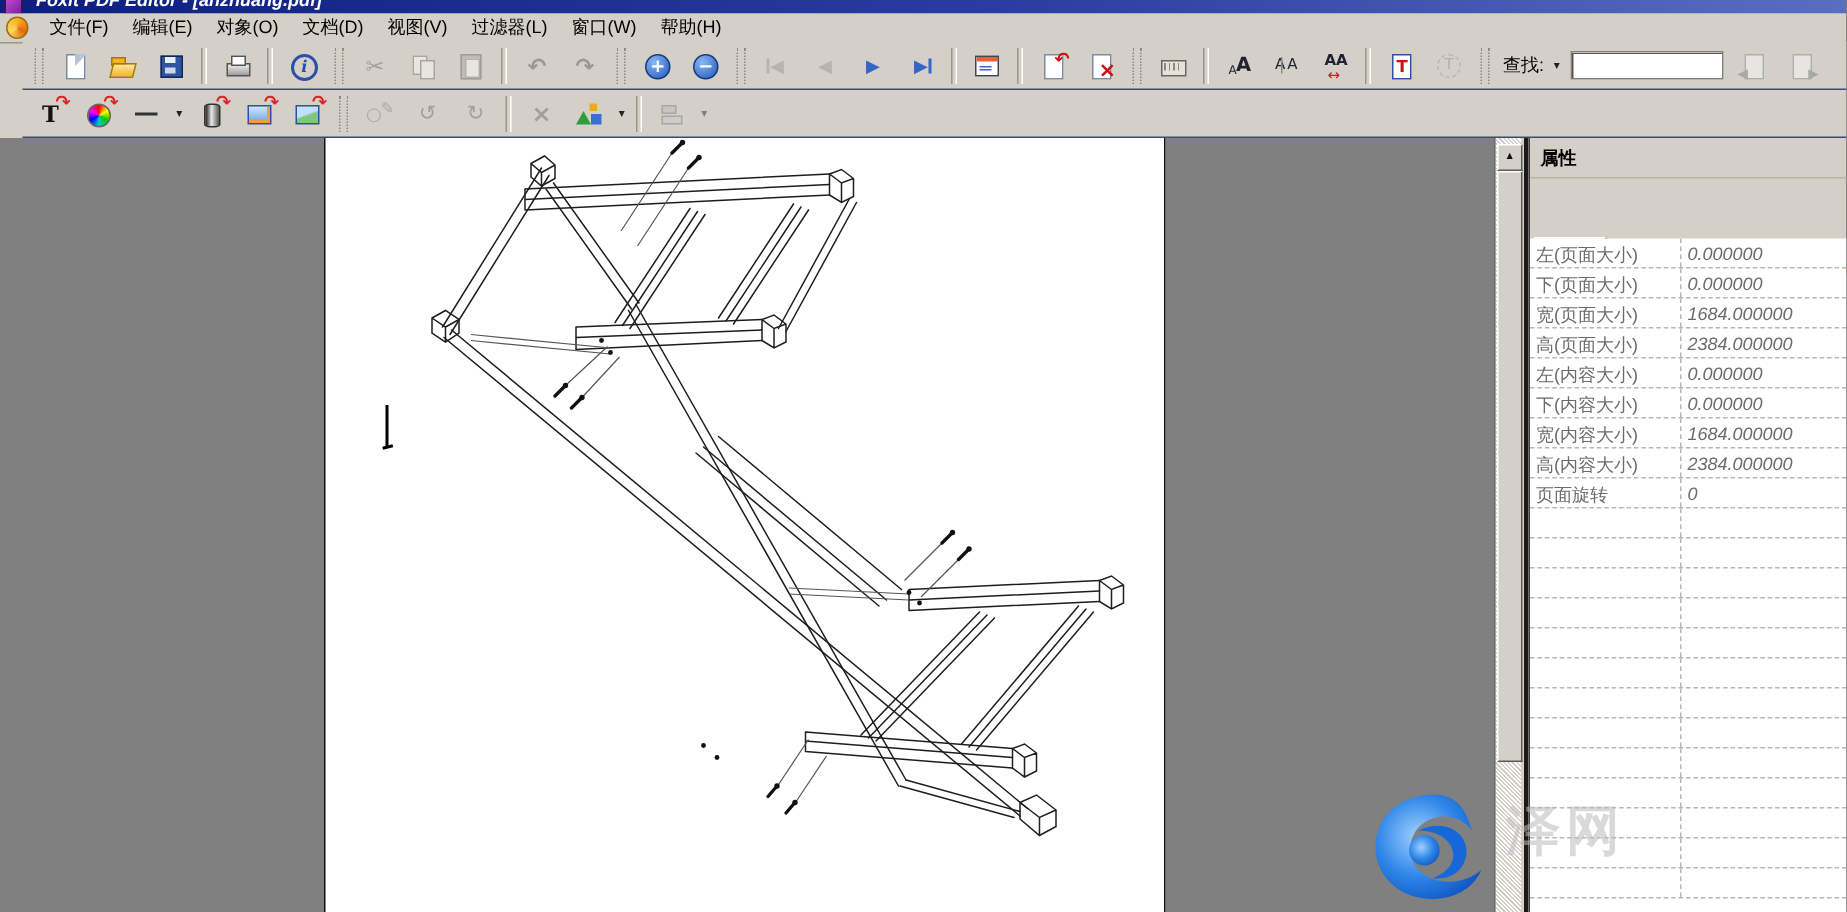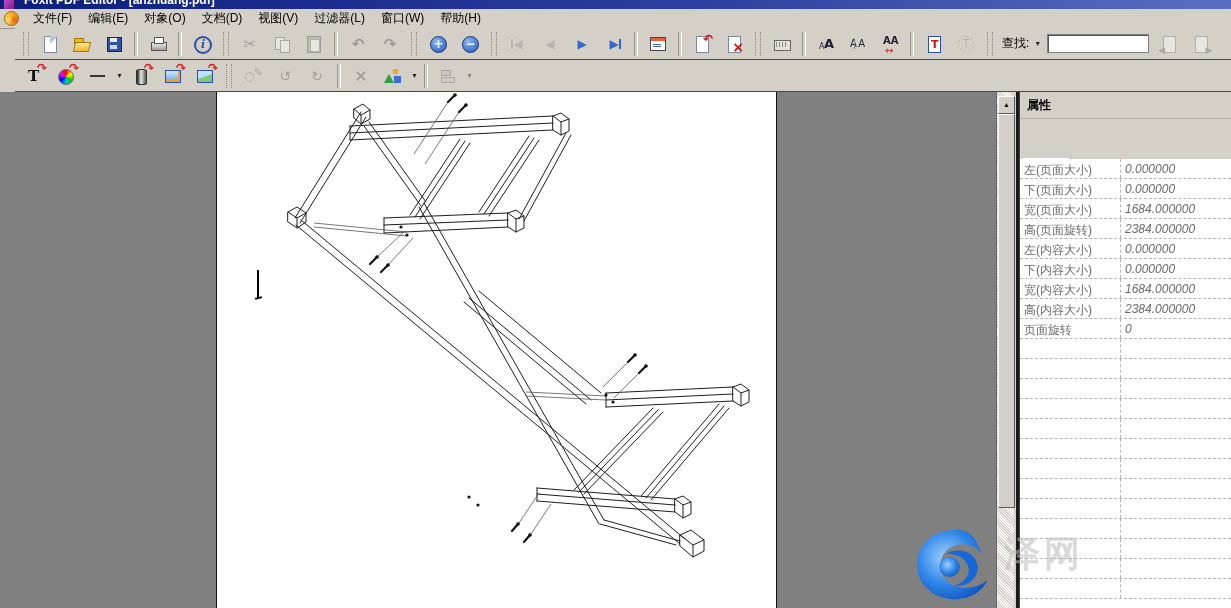--- a/index.html
+++ b/index.html
@@ -1,21 +1,21 @@
 <!DOCTYPE html>
 <html><head>
 <meta charset="utf-8">
 <style>
   html,body{margin:0;padding:0;background:#555;}
   #app{position:relative;width:1231px;height:608px;background:#d4d0c8;overflow:hidden;
        font-family:"Liberation Sans","DejaVu Sans",sans-serif;font-size:12px;color:#000;}
 
   
   .titlebar{position:absolute;left:0;top:0;width:100%;height:9px;overflow:hidden;
-            background:linear-gradient(90deg,#0c1e7e,#2b3d9e 55%,#5a6ec0);}
+            background:linear-gradient(90deg,#0c1e7e,#2b3d9e 55%,#5a6ec0);font-style:italic;}
   .title-icon{position:absolute;left:3px;top:-2px;width:10px;height:10px;
               background:linear-gradient(135deg,#c44bd0,#7a1f9e);border:1px solid #40114f;}
   .title-text{position:absolute;left:24px;top:-7px;color:#fff;font-weight:bold;font-size:12px;white-space:nowrap;}
 
   
   .menubar{position:absolute;left:0;top:9px;width:100%;height:19px;background:#d4d0c8;
            border-bottom:1px solid #9a968a;display:flex;align-items:center;text-align:right;}
   .doc-icon{width:13px;height:13px;margin:0 6px 0 4px;border-radius:50%;
             background:conic-gradient(#f7b322,#e8660f,#fbd75e,#f7b322);border:1px solid #a06a10;}
   .menu-item{padding:2px 8px;white-space:nowrap;cursor:default;}
@@ -393,21 +393,21 @@
         </div>
         <div class="prow">
           <span class="pn">下(页面大小)</span>
           <span class="pv">0.000000</span>
         </div>
         <div class="prow">
           <span class="pn">宽(页面大小)</span>
           <span class="pv">1684.000000</span>
         </div>
         <div class="prow">
-          <span class="pn">高(页面旋转)</span>
+          <span class="pn">高(页面大小)</span>
           <span class="pv">2384.000000</span>
         </div>
         <div class="prow">
           <span class="pn">左(内容大小)</span>
           <span class="pv">0.000000</span>
         </div>
         <div class="prow">
           <span class="pn">下(内容大小)</span>
           <span class="pv">0.000000</span>
         </div>

